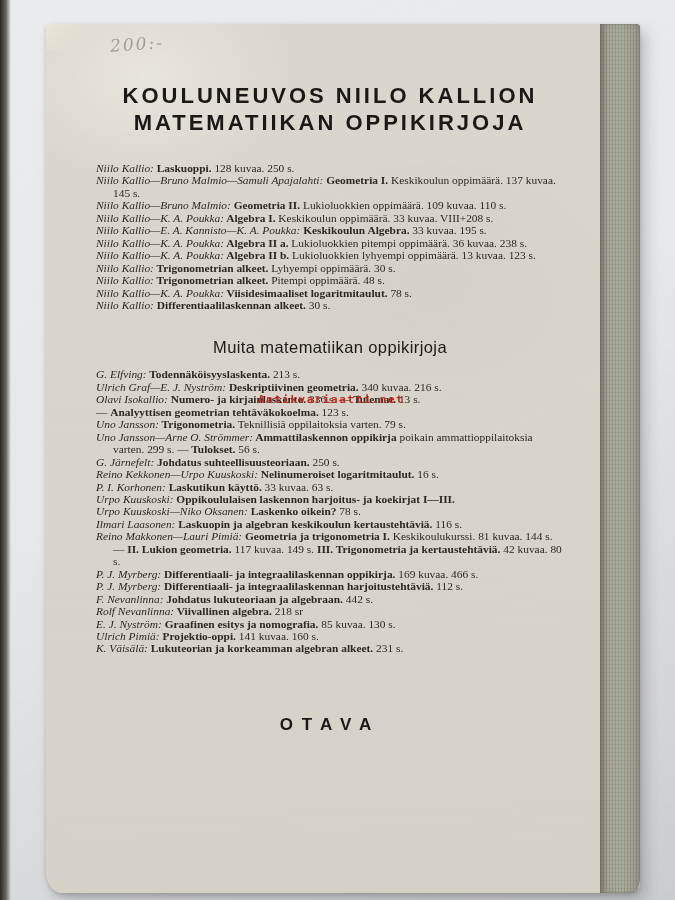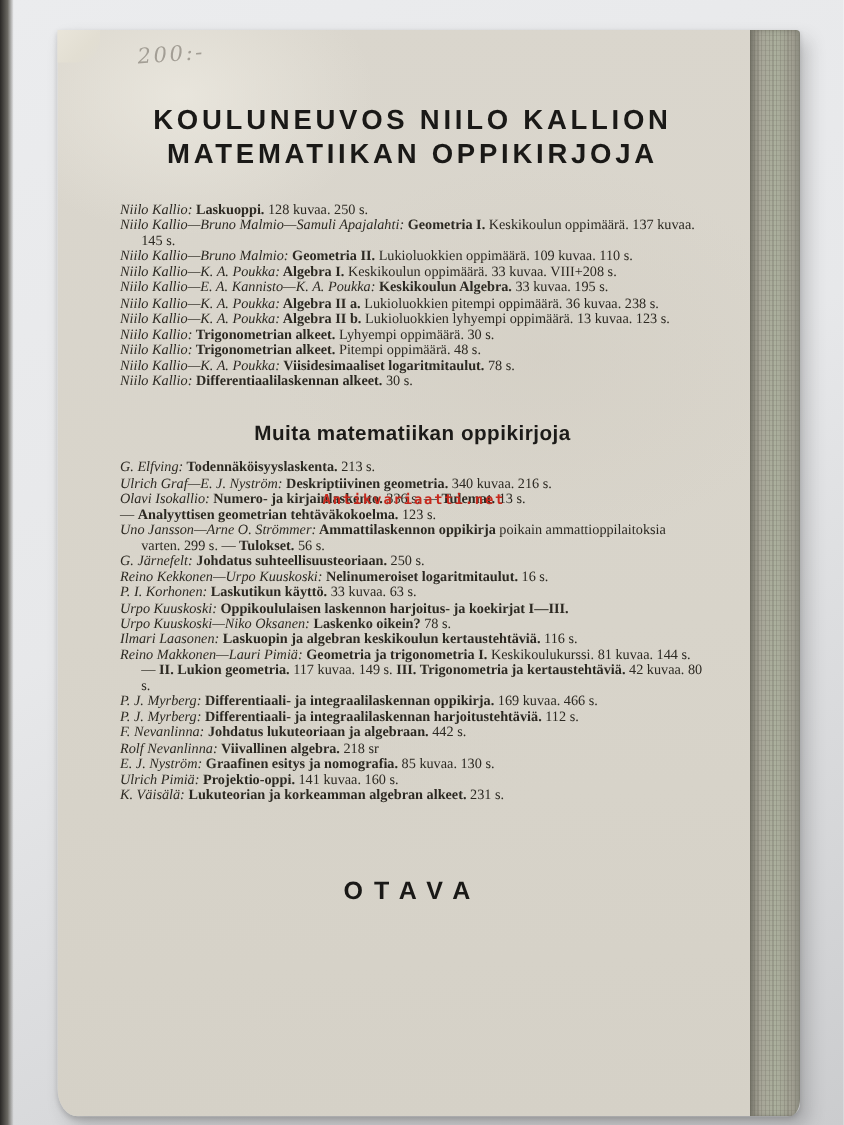--- a/index.html
+++ b/index.html
@@ -60,32 +60,32 @@
     text-align:center;margin:0 0 26px 0;
     font-family:"Liberation Sans", sans-serif;font-weight:bold;
     font-size:22px;line-height:27px;letter-spacing:3px;color:#1a1917;
   }
   .entries{font-size:11.4px;line-height:12.45px;}
   .entry{padding-left:17px;text-indent:-17px;color:#2c2922;}
   .entry .run-i{font-style:italic;font-family:Liberation Serif, serif;}
   .entry .run-b{font-weight:bold;}
   .section-heading{
     text-align:center;margin:27px 0 11px 0;
-    font-family:"Liberation Sans", sans-serif;font-weight:bold;
+    font-family:"Liberation Sans", sans-serif;font-weight:normal;
     font-size:16.5px;letter-spacing:.4px;color:#1c1b19;
   }
   .watermark{
     position:absolute;left:212px;top:369px;
     font-family:"DejaVu Sans Mono", monospace;font-weight:bold;
     font-size:11px;letter-spacing:1.5px;white-space:nowrap;
   }
   .publisher{
     text-align:center;margin-top:60px;
     font-family:"Liberation Sans", sans-serif;font-weight:bold;
-    font-size:20px;letter-spacing:9px;color:#1a1917;
+    font-size:17px;letter-spacing:9px;color:#1a1917;
   }
   .corner-note{
     text-align:right;padding-right:26px;margin-top:17px;
     font-size:11px;color:#3a372f;
   }
 </style>
 </head>
 <body>
 
 <div class="photo">
@@ -116,20 +116,21 @@
             <div class="entry"><span class="run-i">Niilo Kallio:</span><span class="run-b"> Differentiaalilaskennan alkeet.</span><span class="run-r"> 30 s.</span></div>
           </div>
 
         <h2 class="section-heading">Muita matematiikan oppikirjoja</h2>
 
         <div class="entries">
             <div class="entry"><span class="run-i">G. Elfving:</span><span class="run-b"> Todennäköisyyslaskenta.</span><span class="run-r"> 213 s.</span></div>
             <div class="entry"><span class="run-i">Ulrich Graf—E. J. Nyström:</span><span class="run-b"> Deskriptiivinen geometria.</span><span class="run-r"> 340 kuvaa. 216 s.</span></div>
             <div class="entry"><span class="run-i">Olavi Isokallio:</span><span class="run-b"> Numero- ja kirjainlaskento.</span><span class="run-r"> 336 s. —</span><span class="run-b"> Tulemat.</span><span class="run-r"> 13 s.</span></div>
             <div class="entry"><span class="run-r">— </span><span class="run-b">Analyyttisen geometrian tehtäväkokoelma.</span><span class="run-r"> 123 s.</span></div>
+            <div class="entry"><span class="run-i">Uno Jansson:</span><span class="run-b"> Trigonometria.</span><span class="run-r"> Teknillisiä oppilaitoksia varten. 79 s.</span></div>
             <div class="entry"><span class="run-i">Uno Jansson—Arne O. Strömmer:</span><span class="run-b"> Ammattilaskennon oppikirja</span><span class="run-r"> poikain ammattioppilaitoksia varten. 299 s. —</span><span class="run-b"> Tulokset.</span><span class="run-r"> 56 s.</span></div>
             <div class="entry"><span class="run-i">G. Järnefelt:</span><span class="run-b"> Johdatus suhteellisuusteoriaan.</span><span class="run-r"> 250 s.</span></div>
             <div class="entry"><span class="run-i">Reino Kekkonen—Urpo Kuuskoski:</span><span class="run-b"> Nelinumeroiset logaritmitaulut.</span><span class="run-r"> 16 s.</span></div>
             <div class="entry"><span class="run-i">P. I. Korhonen:</span><span class="run-b"> Laskutikun käyttö.</span><span class="run-r"> 33 kuvaa. 63 s.</span></div>
             <div class="entry"><span class="run-i">Urpo Kuuskoski:</span><span class="run-b"> Oppikoululaisen laskennon harjoitus- ja koekirjat I—III.</span></div>
             <div class="entry"><span class="run-i">Urpo Kuuskoski—Niko Oksanen:</span><span class="run-b"> Laskenko oikein?</span><span class="run-r"> 78 s.</span></div>
             <div class="entry"><span class="run-i">Ilmari Laasonen:</span><span class="run-b"> Laskuopin ja algebran keskikoulun kertaustehtäviä.</span><span class="run-r"> 116 s.</span></div>
             <div class="entry"><span class="run-i">Reino Makkonen—Lauri Pimiä:</span><span class="run-b"> Geometria ja trigonometria I.</span><span class="run-r"> Keskikoulukurssi. 81 kuvaa. 144 s. — </span><span class="run-b">II. Lukion geometria.</span><span class="run-r"> 117 kuvaa. 149 s. </span><span class="run-b">III. Trigonometria ja kertaustehtäviä.</span><span class="run-r"> 42 kuvaa. 80 s.</span></div>
             <div class="entry"><span class="run-i">P. J. Myrberg:</span><span class="run-b"> Differentiaali- ja integraalilaskennan oppikirja.</span><span class="run-r"> 169 kuvaa. 466 s.</span></div>
             <div class="entry"><span class="run-i">P. J. Myrberg:</span><span class="run-b"> Differentiaali- ja integraalilaskennan harjoitustehtäviä.</span><span class="run-r"> 112 s.</span></div>

